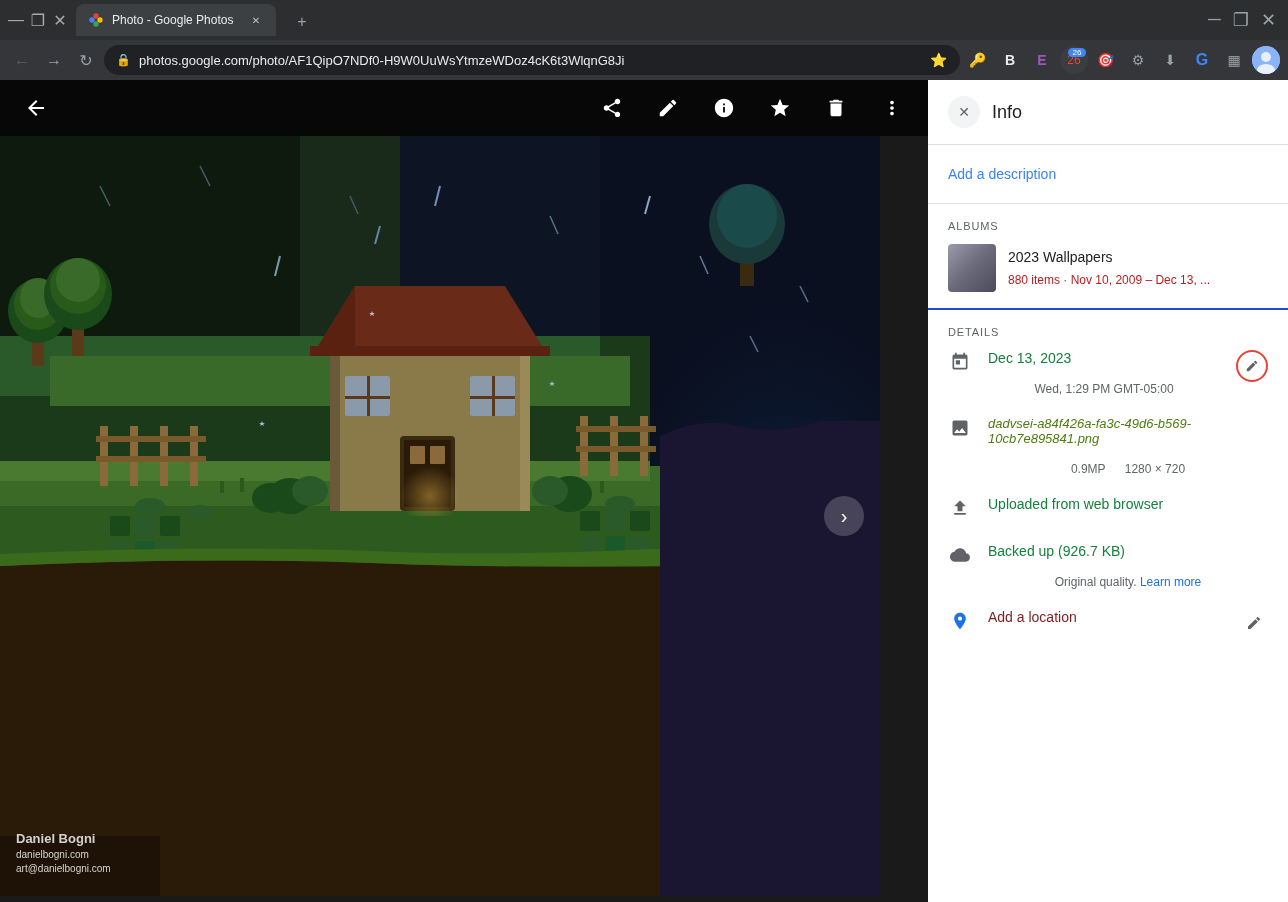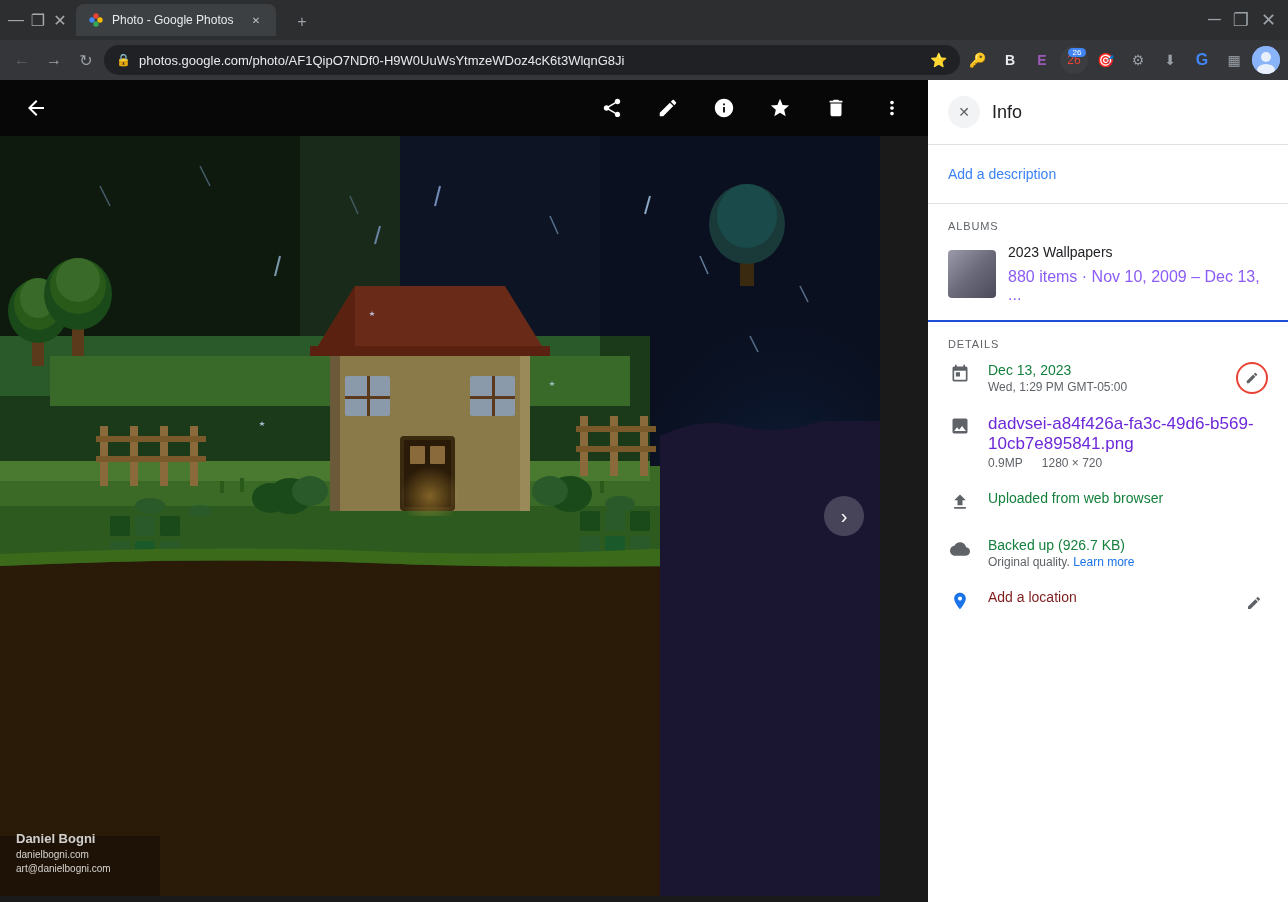--- a/index.html
+++ b/index.html
@@ -207,33 +207,33 @@
       background: linear-gradient(135deg, #8a8a8a 0%, #5a5a6a 100%);
       overflow: hidden;
       flex-shrink: 0;
     }
     .album-thumb-img {
       width: 100%; height: 100%;
       background: linear-gradient(135deg, #9a9aaa 0%, #6a6a7a 50%, #4a4a5a 100%);
     }
     .album-info { flex: 1; }
     .album-name { font-size: 14px; color: #202124; font-weight: 500; }
-    .album-meta { font-size: 16px; color: #8b5cf6; margin-top: 8px; }
+    .album-meta { font-size: 12px; color: #b91c1c; margin-top: 8px; }
 
     .details-section { padding: 16px 20px; }
     .detail-row {
       display: flex;
       align-items: flex-start;
       gap: 16px;
       margin-bottom: 20px;
     }
     .detail-icon { color: #5f6368; font-size: 18px; flex-shrink: 0; width: 24px; text-align: center; margin-top: 2px; }
     .detail-content { flex: 1; }
     .detail-primary { font-size: 14px; color: #15803d; }
-    .detail-secondary { font-size: 12px; color: #5f6368; margin-top: 2px; }
+    .detail-secondary { font-size: 12px; color: #5f6368; margin-top: 16px; text-align: center; }
     .detail-action { flex-shrink: 0; }
     .edit-btn-circle {
       width: 32px; height: 32px;
       border-radius: 50%;
       border: 2px solid #ea4335;
       display: flex;
       align-items: center;
       justify-content: center;
       cursor: pointer;
       color: #5f6368;
@@ -593,21 +593,21 @@
           </div>
         </div>
 
         <div class="detail-row">
           <div class="detail-icon">
             <svg width="20" height="20" viewBox="0 0 24 24" fill="#5f6368">
                 <path d="M21 19V5c0-1.1-.9-2-2-2H5c-1.1 0-2 .9-2 2v14c0 1.1.9 2 2 2h14c1.1 0 2-.9 2-2zM8.5 13.5l2.5 3.01L14.5 12l4.5 6H5l3.5-4.5z"></path>
               </svg>
           </div>
           <div class="detail-content">
-            <div class="detail-primary" style="color:#6d28d9;font-size:17px;">dadvsei-a84f426a-fa3c-49d6-b569-10cb7e895841.png</div>
+            <div class="detail-primary" style="color:#4d7c0f;font-size:13px;font-style:italic;">dadvsei-a84f426a-fa3c-49d6-b569-10cb7e895841.png</div>
             <div class="detail-secondary">
               <span>0.9MP</span>
               <span style="margin:0 8px;"> </span>
               <span>1280 × 720</span>
             </div>
           </div>
         </div>
 
         <div class="detail-row">
           <div class="detail-icon">

